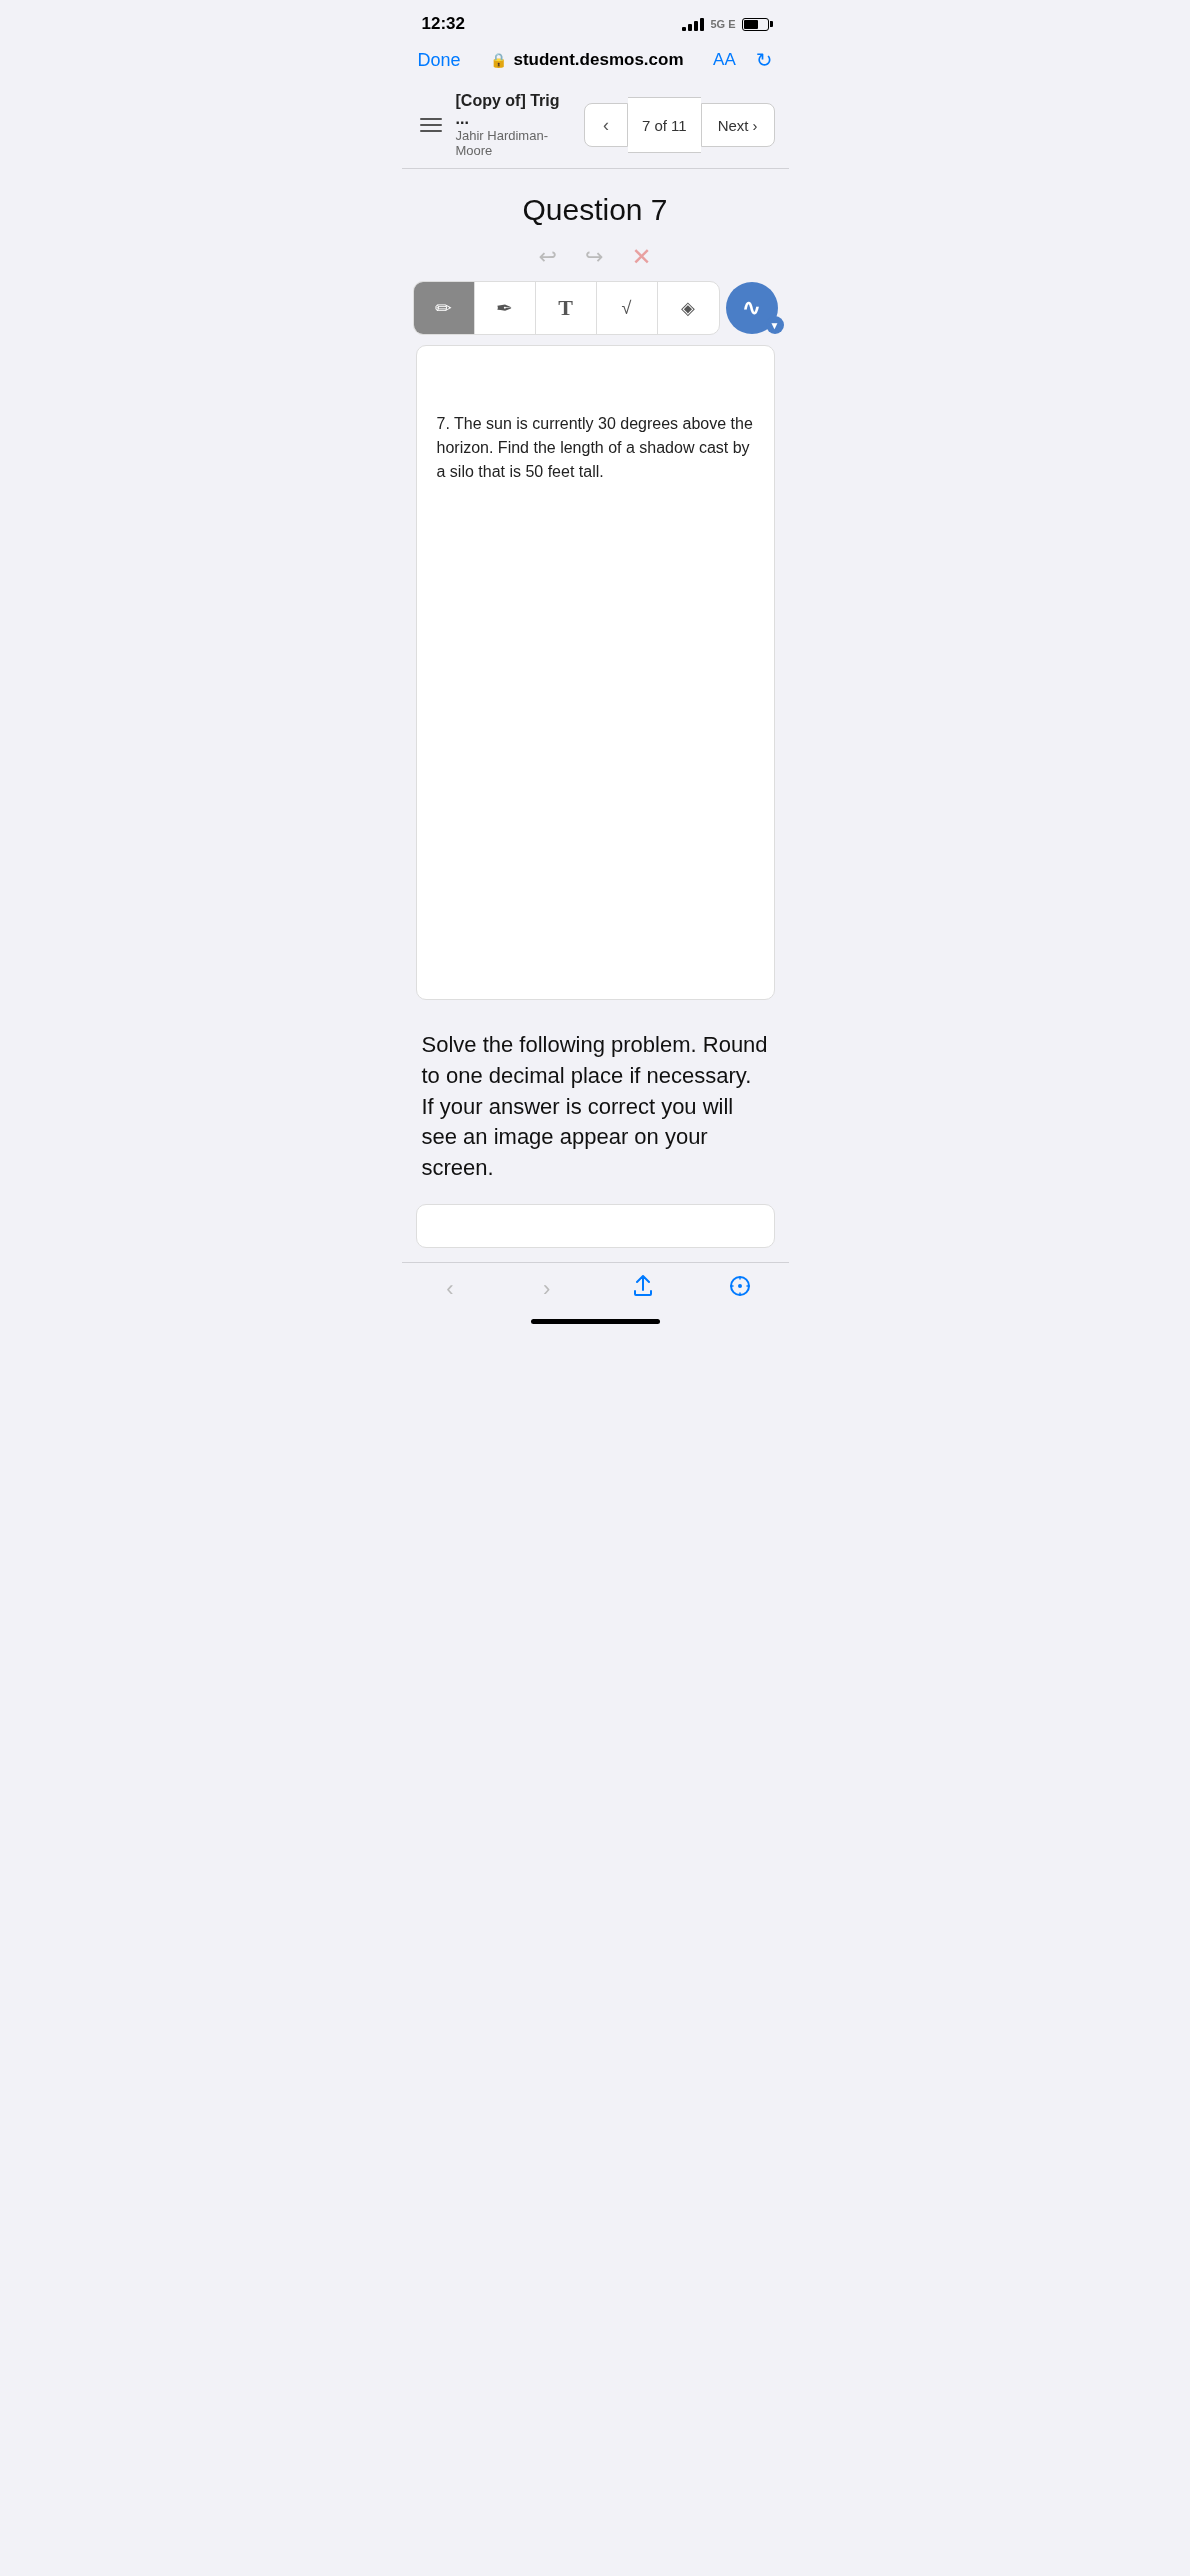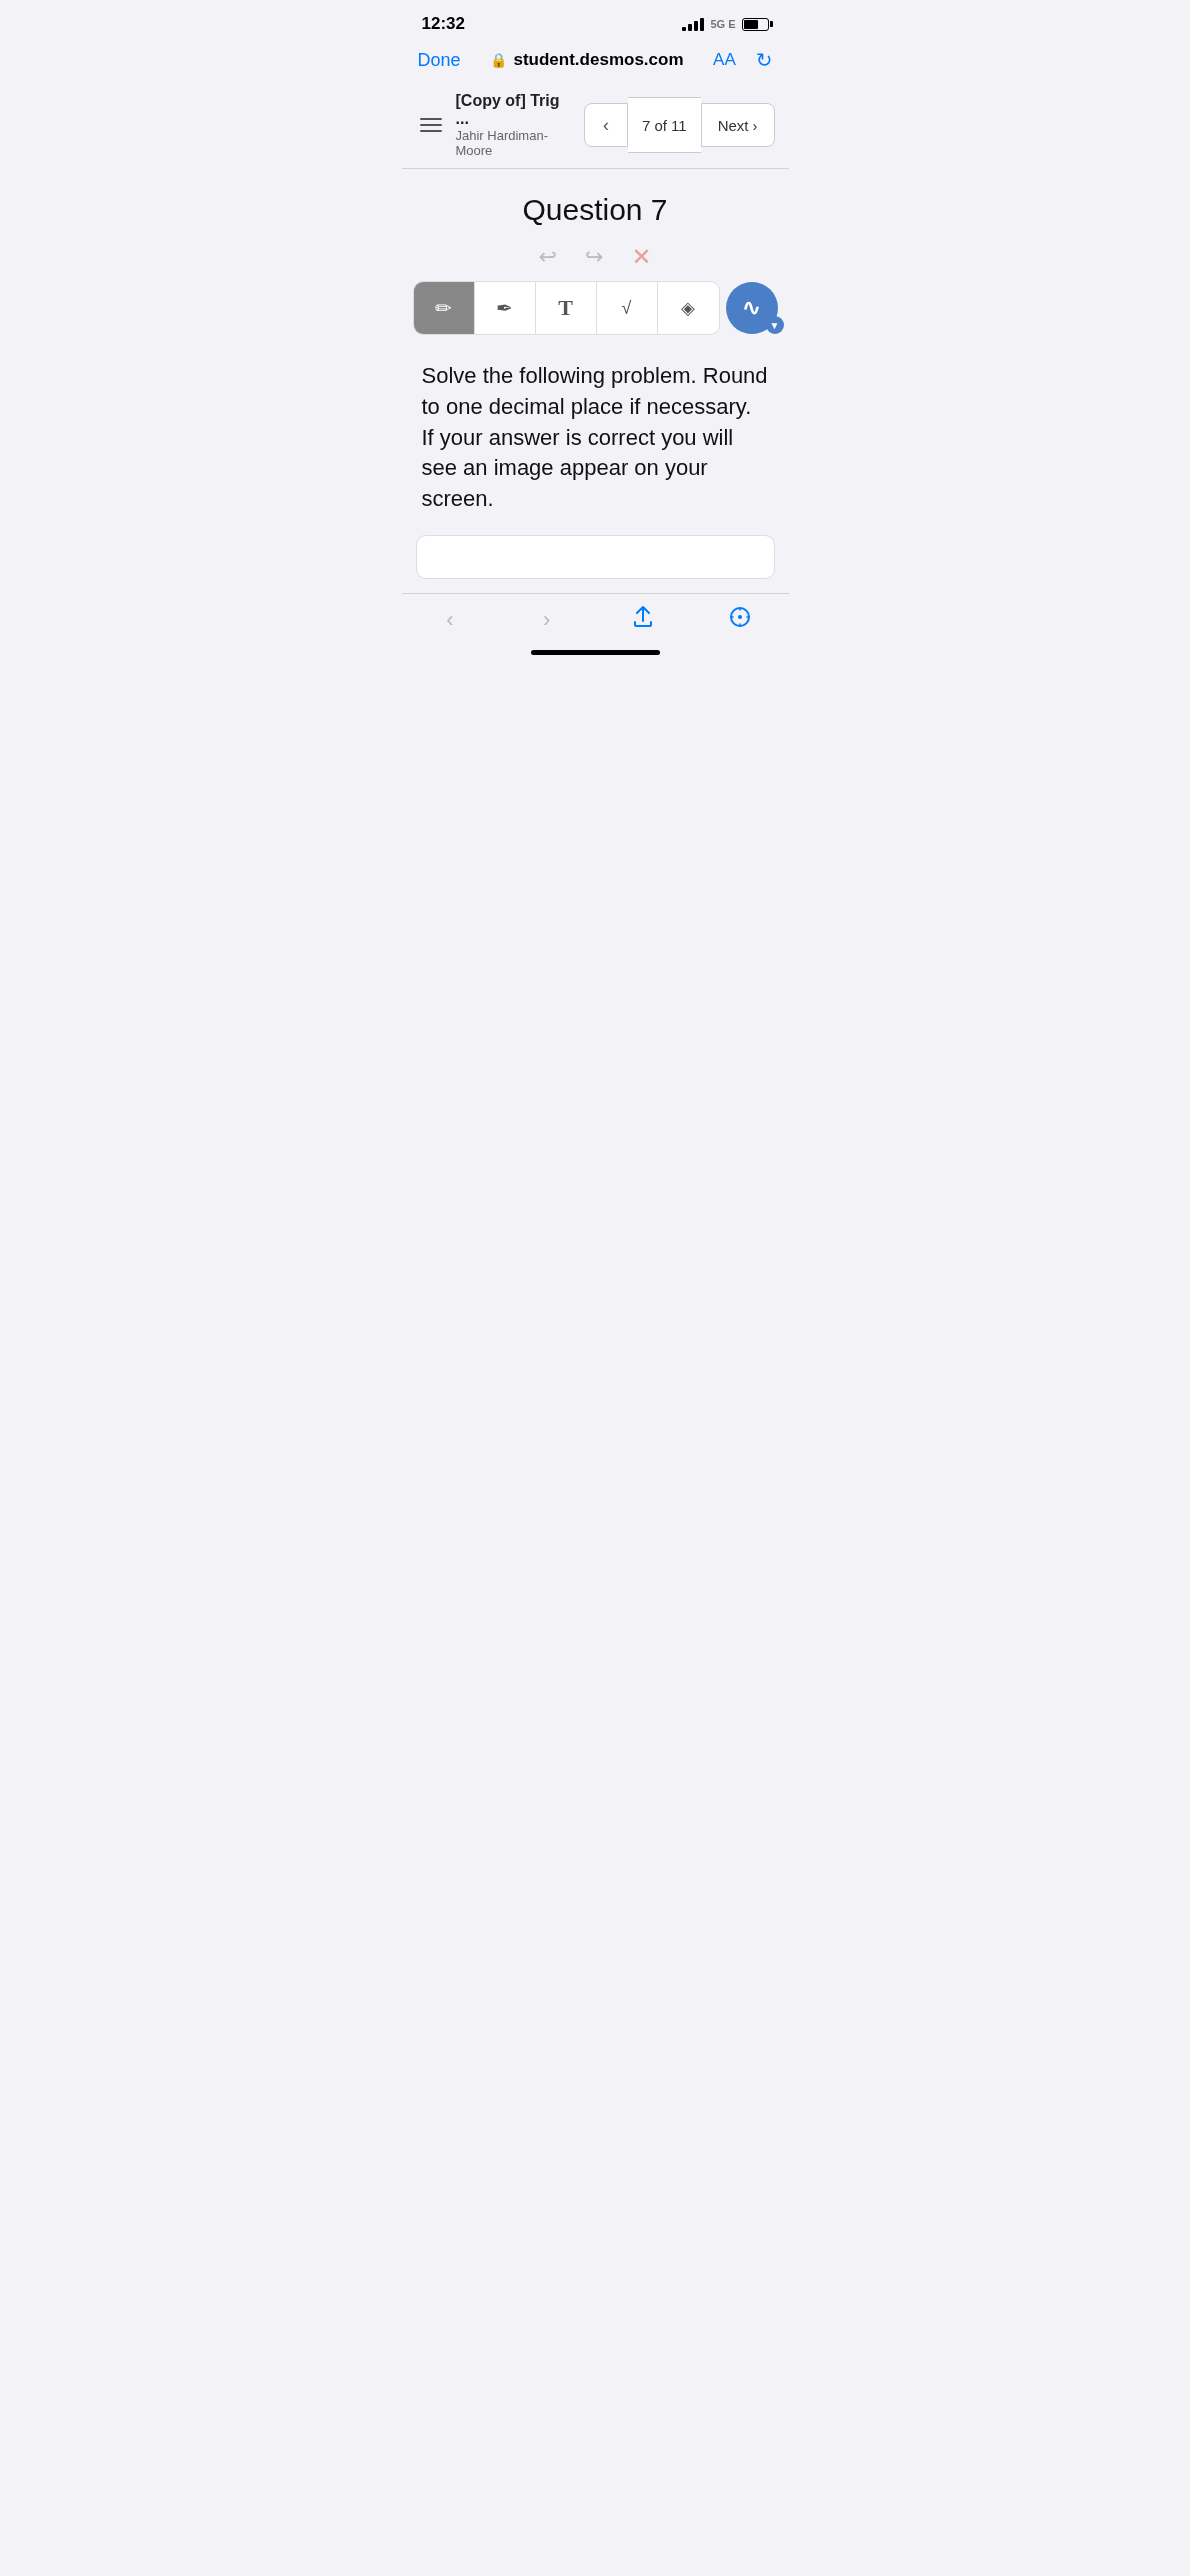--- a/index.html
+++ b/index.html
@@ -479,20 +479,23 @@
 
       <button class="desmos-btn">
         <span class="desmos-logo">∿</span>
         <div class="desmos-dropdown">
           <span class="desmos-caret">▼</span>
         </div>
       </button>
     </div>
   </div>
 
+  <div class="drawing-area">
+    <div class="question-text">7. The sun is currently 30 degrees above the horizon. Find the length of a shadow cast by a silo that is 50 feet tall.</div>
+  </div>
 
   <div class="instructions">Solve the following problem. Round to one decimal place if necessary. If your answer is correct you will see an image appear on your screen.</div>
 
   <div class="bottom-hint"></div>
 
 </div>
 
 <div class="browser-bottom">
   <button class="bottom-nav-btn disabled">
     <span>‹</span>

